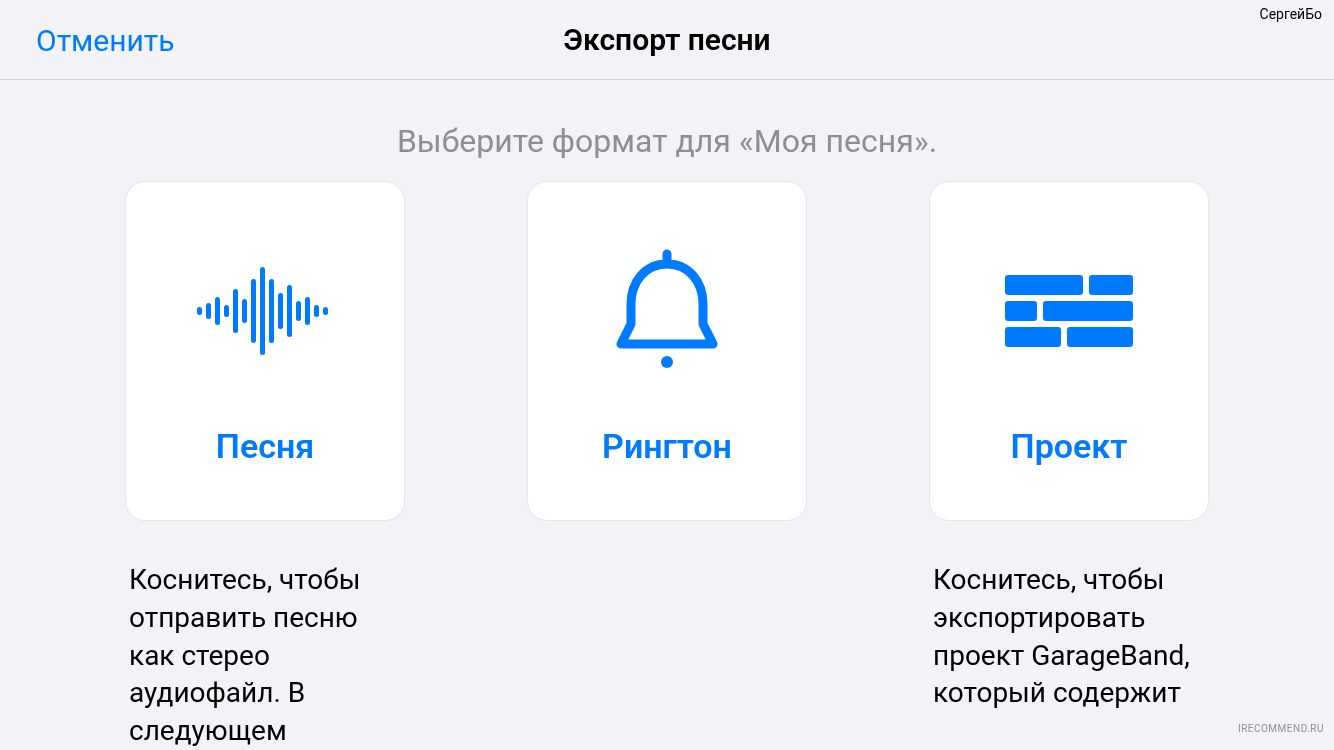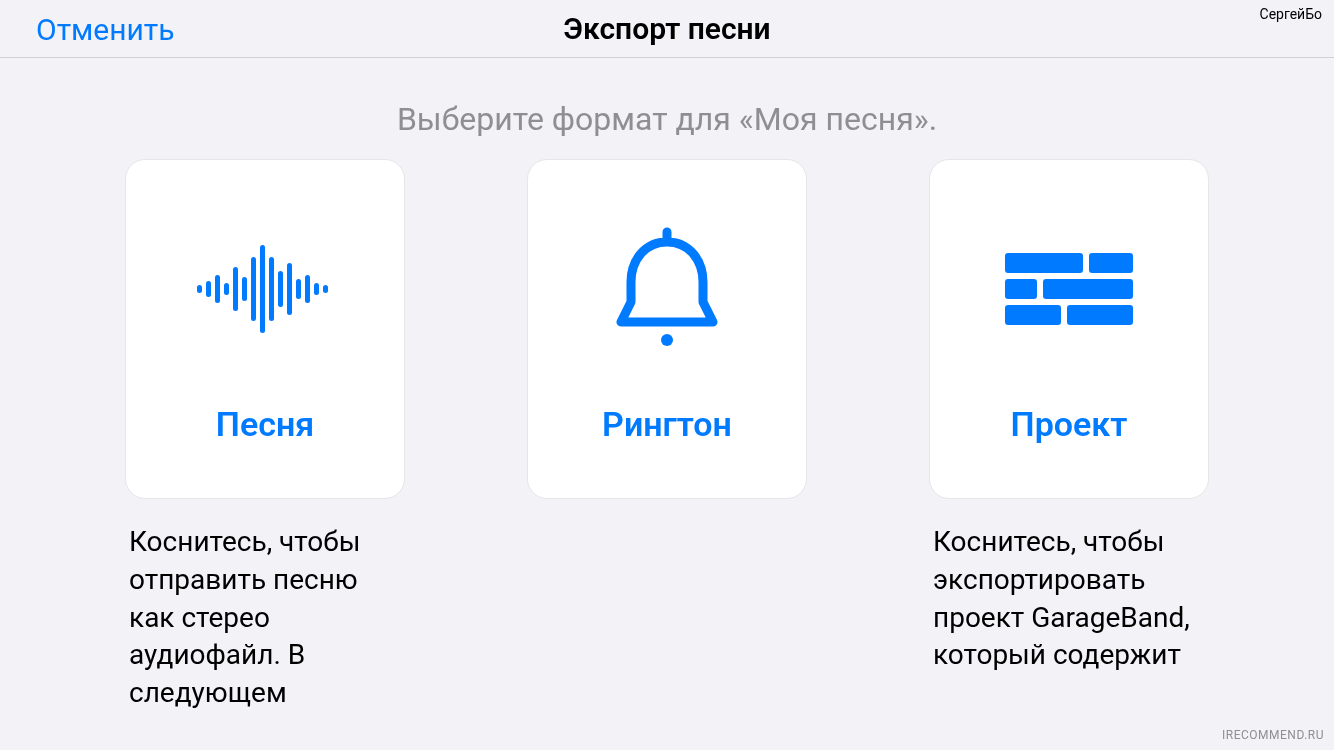--- a/index.html
+++ b/index.html
@@ -9,21 +9,21 @@
       font-family: -apple-system, BlinkMacSystemFont, "Segoe UI", Roboto, Helvetica, Arial, sans-serif;
     }
     body {
       width: 1334px;
       height: 750px;
       background: #f2f2f7;
       overflow: hidden;
       position: relative;
     }
     .header {
-      height: 58px;
+      height: 80px;
       background: #f2f2f7;
       border-bottom: 1px solid #d1d1d6;
       display: flex;
       align-items: center;
       justify-content: center;
       position: relative;
     }
     .cancel-btn {
       position: absolute;
       left: 36px;
@@ -88,32 +88,32 @@
       justify-content: center;
       margin-bottom: 40px;
     }
     .option-title {
       font-size: 34px;
       font-weight: 600;
       color: #007aff;
       text-align: center;
     }
     .option-description {
-      margin-top: 24px;
+      margin-top: 40px;
       font-size: 28px;
       line-height: 1.35;
       color: #000;
       font-weight: 400;
       padding: 0 4px;
     }
     .watermark {
       position: absolute;
-      bottom: 8px;
+      bottom: 16px;
       right: 10px;
-      font-size: 12px;
+      font-size: 10px;
       color: #8e8e93;
       letter-spacing: 0.5px;
     }
   </style>
 </head>
 <body>
 
 <div class="header">
   <button class="cancel-btn">Отменить</button>
   <div class="header-title">Экспорт песни</div>

